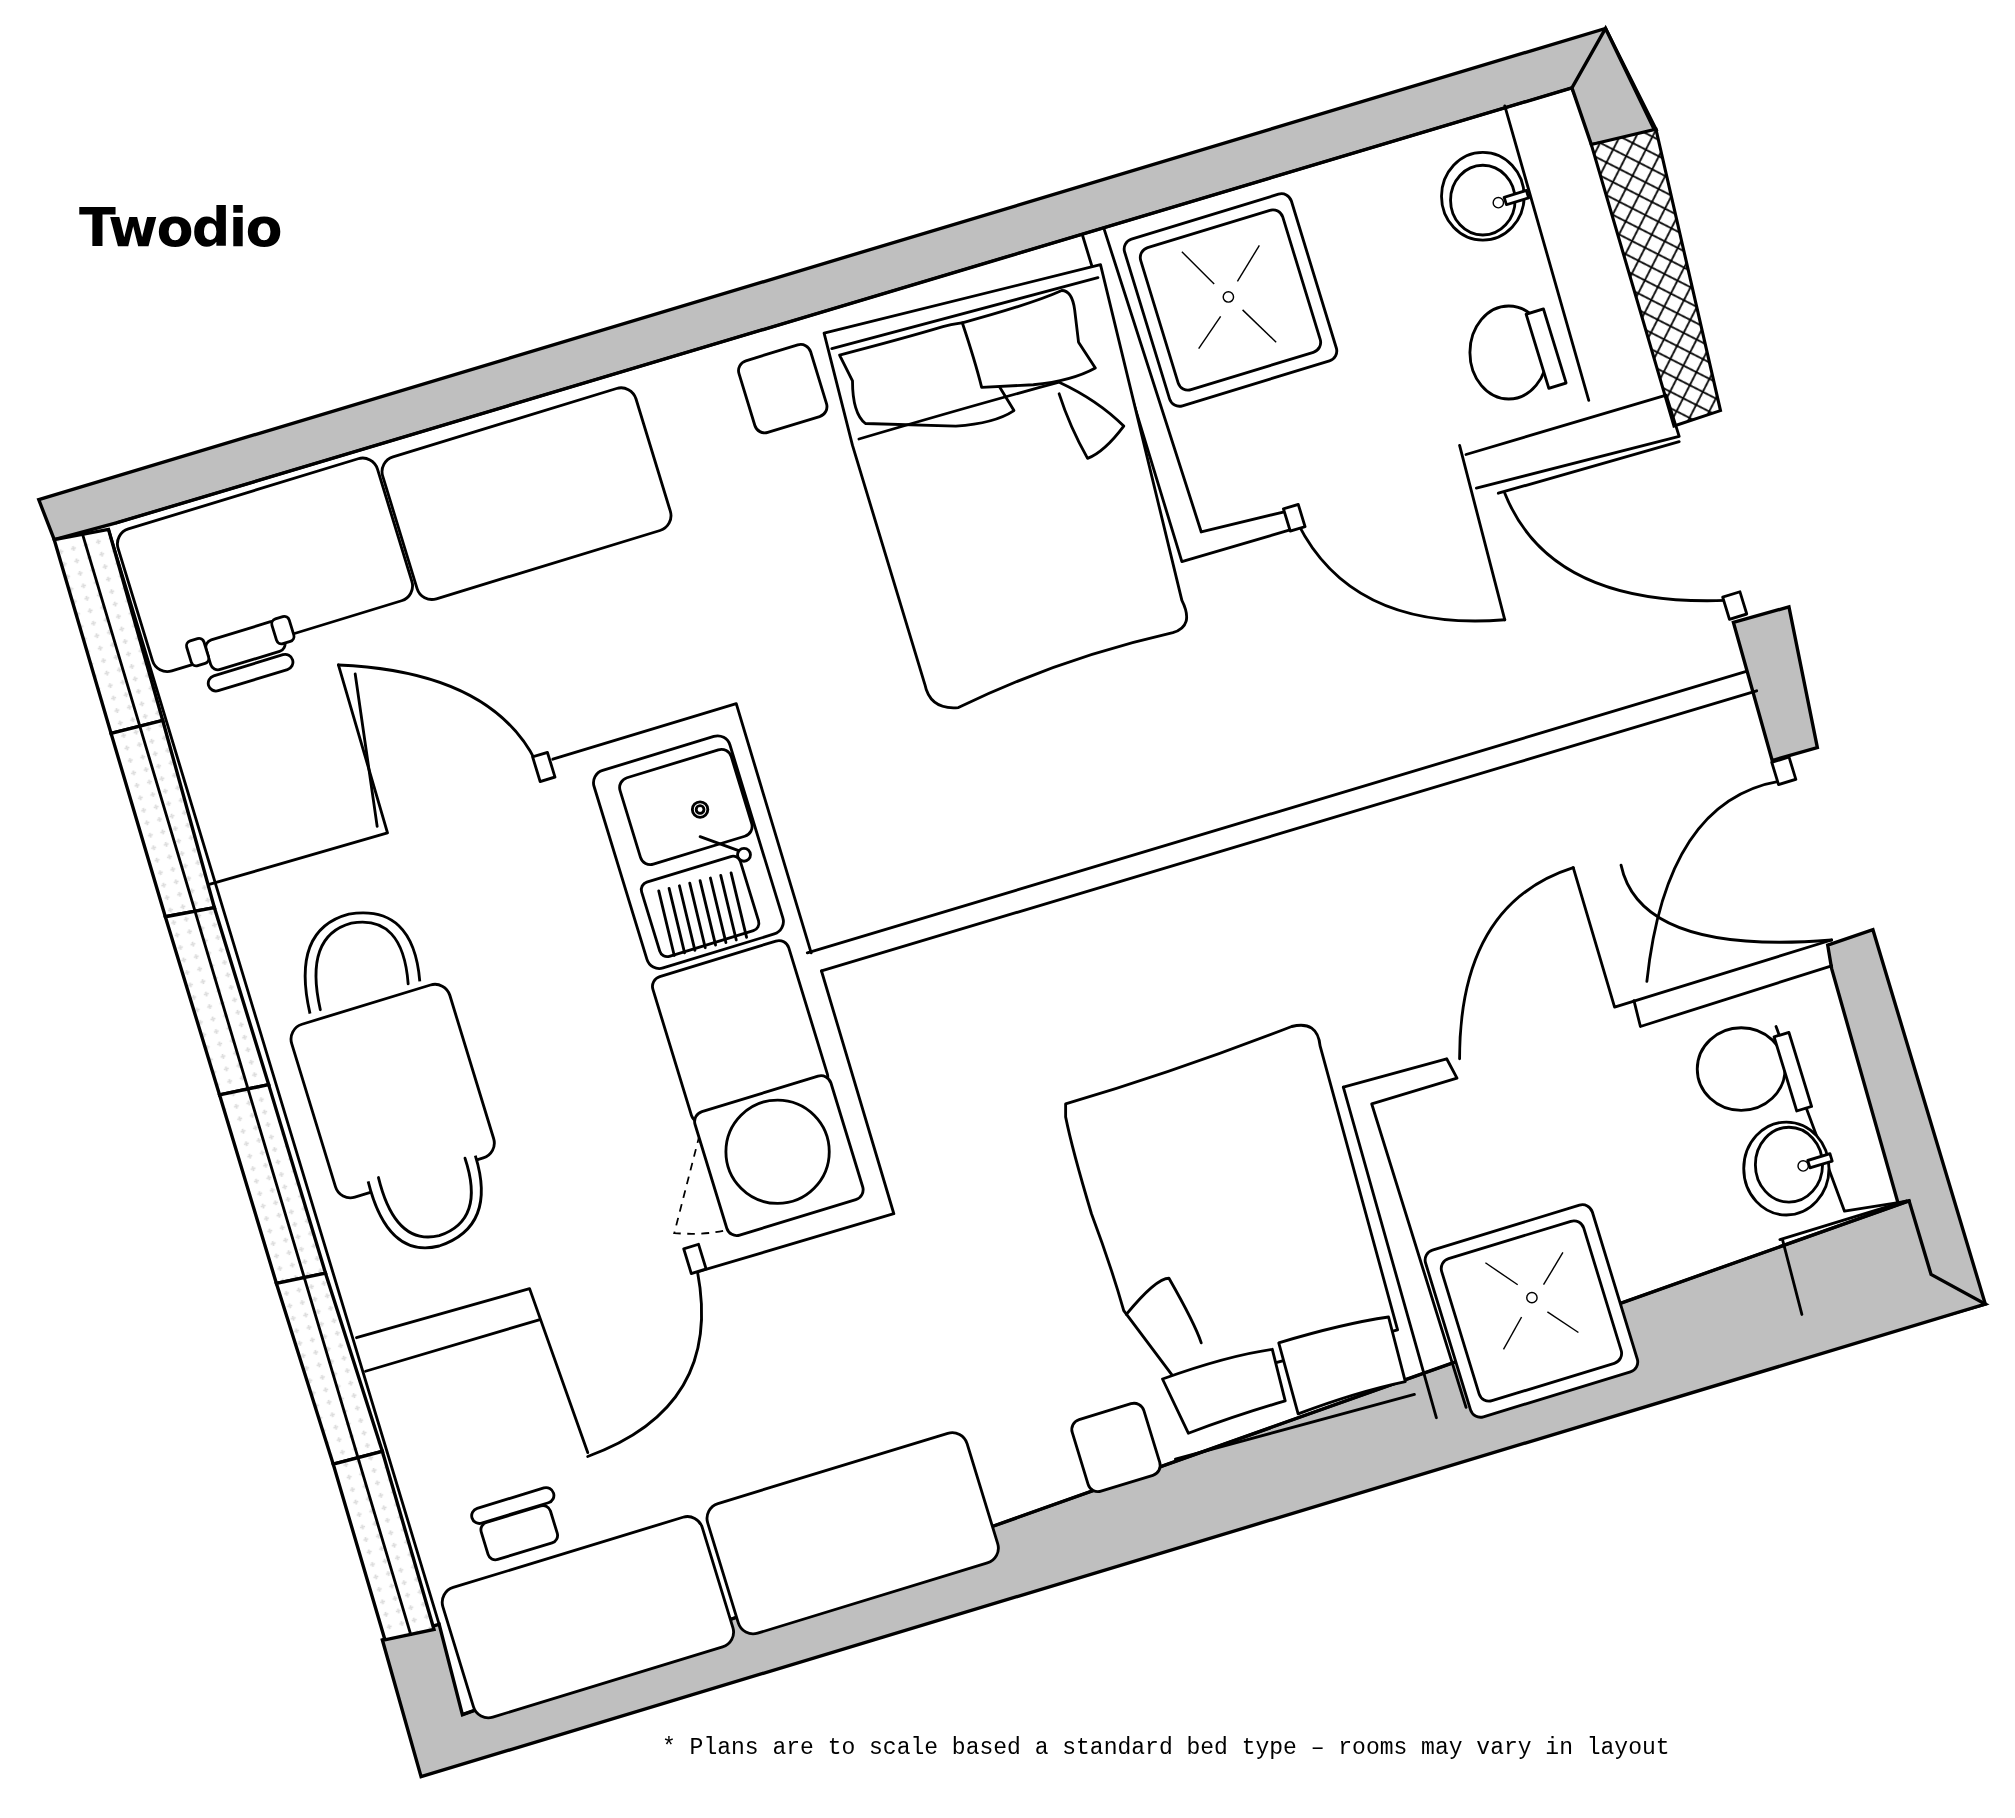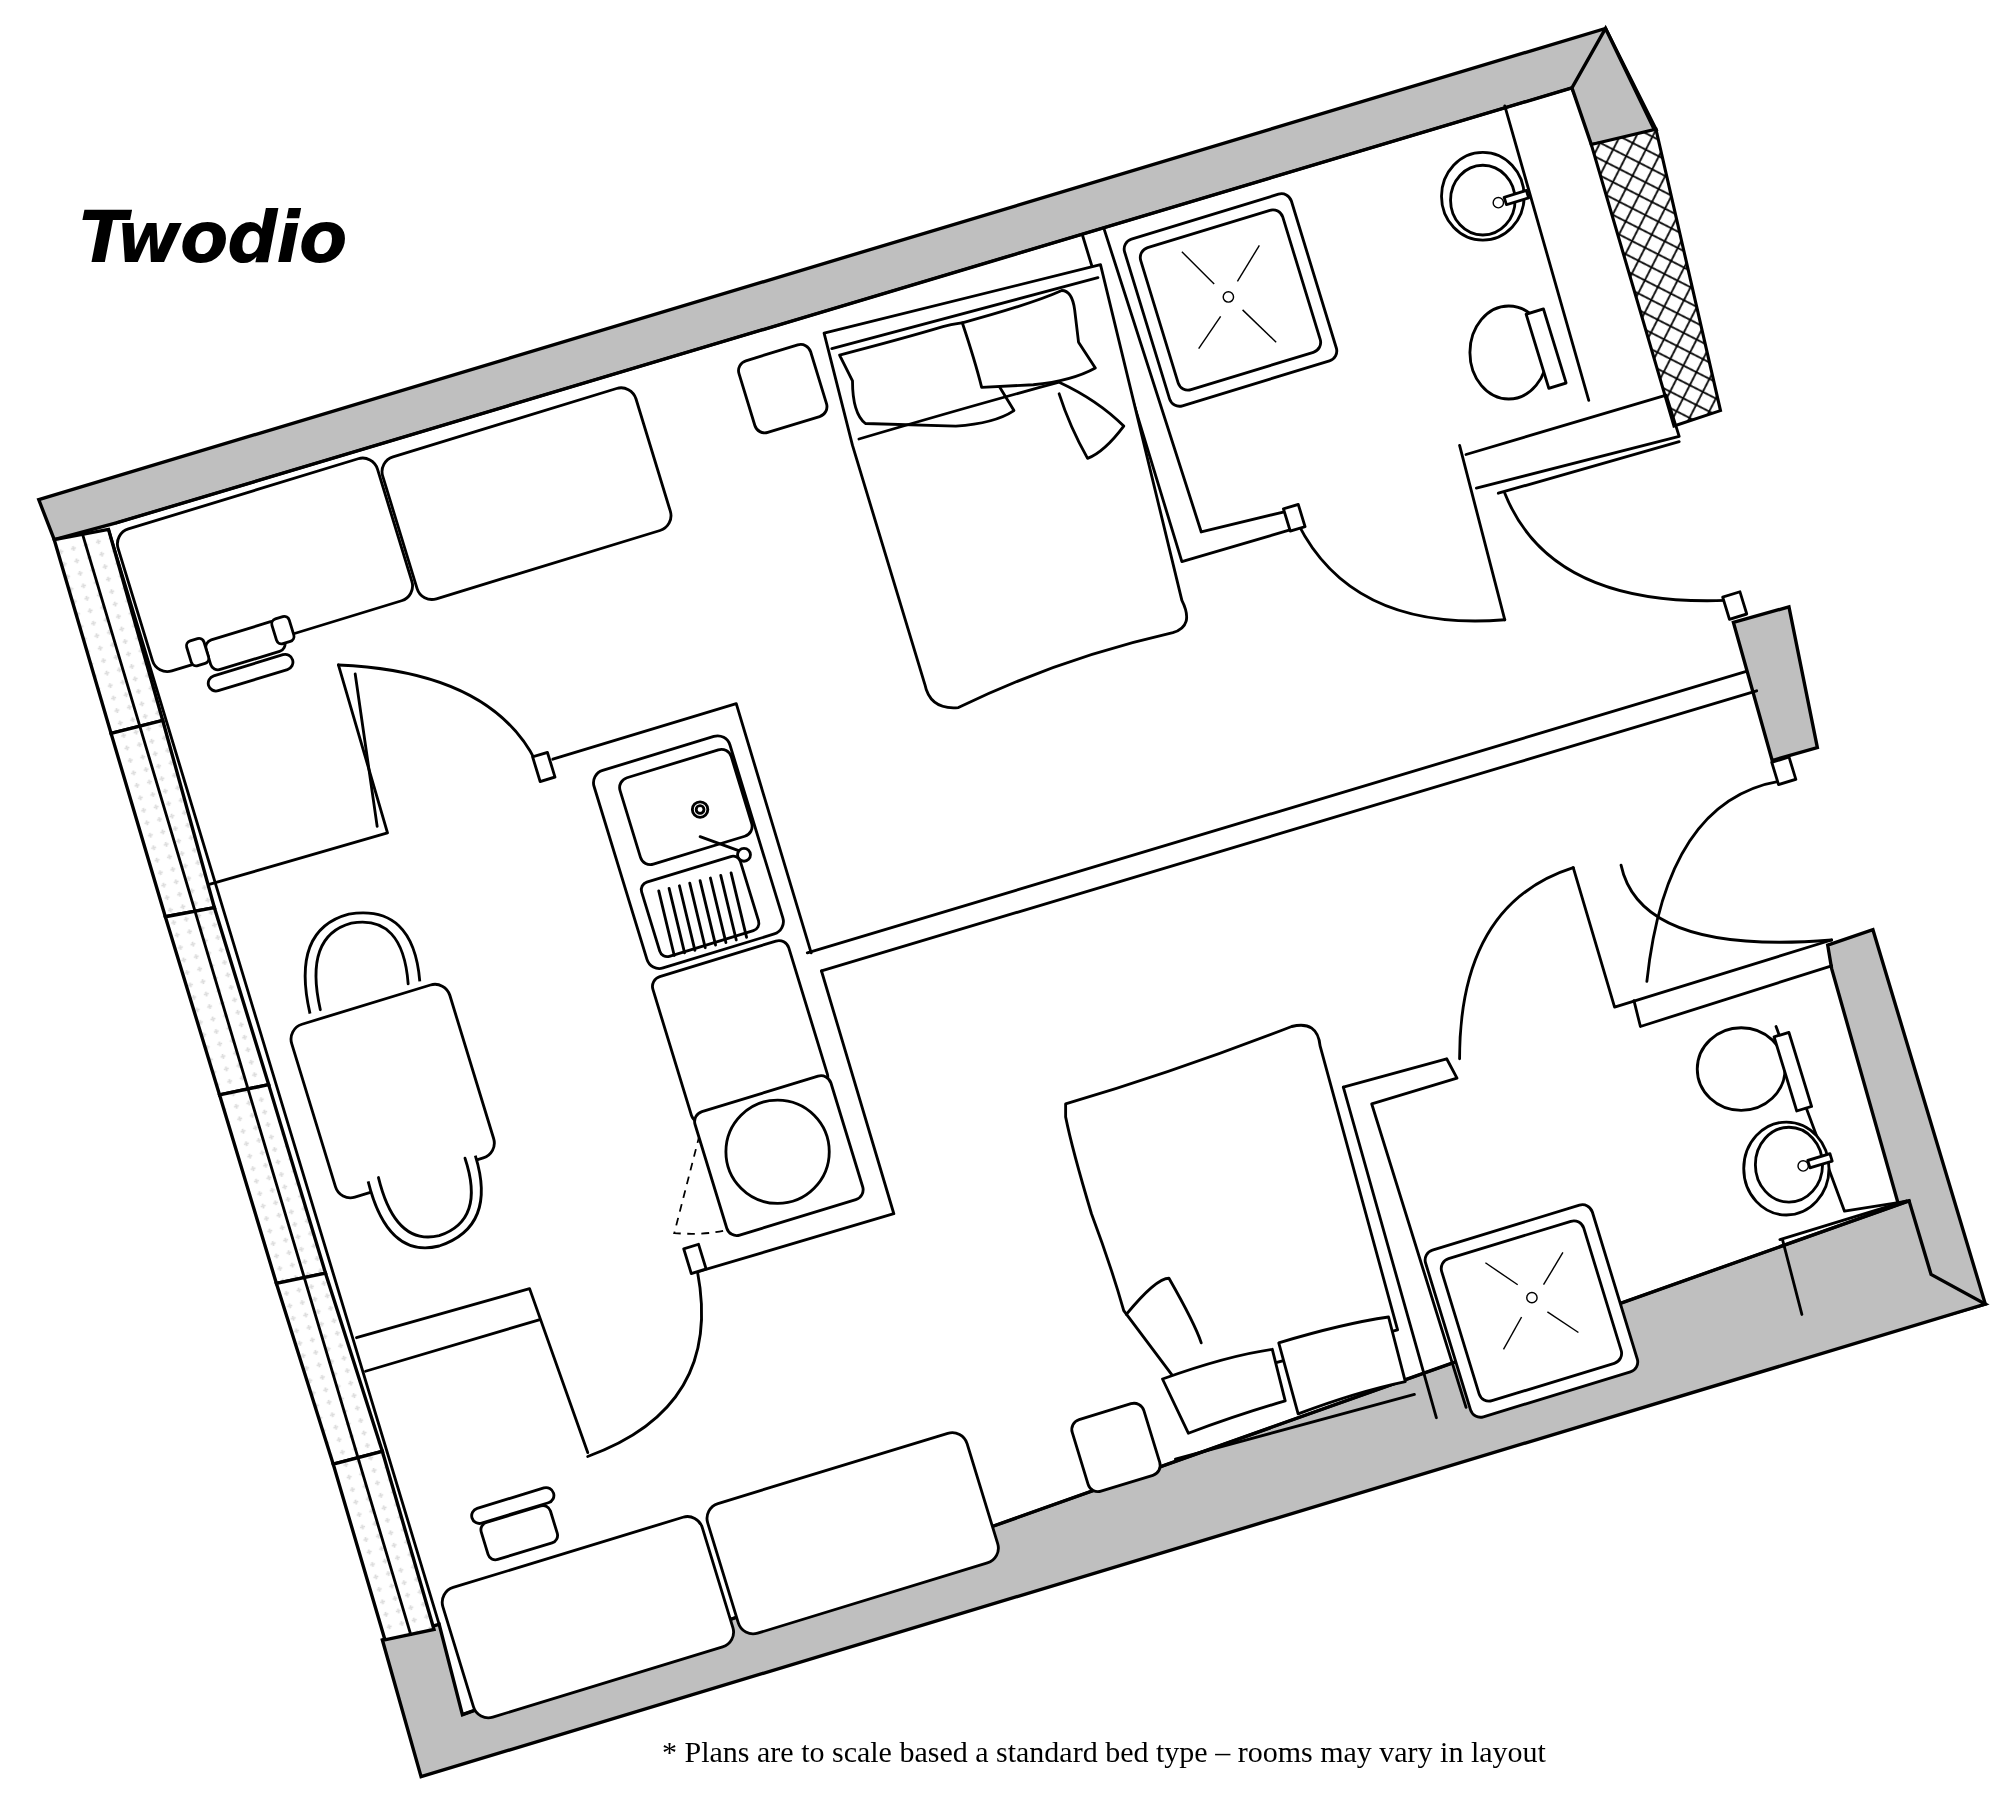--- a/index.html
+++ b/index.html
@@ -1,19 +1,19 @@
 <!DOCTYPE html>
 <html style="font-size:6.7px"><head>
 <meta charset="utf-8">
 <style>
   html, body { margin:0; padding:0; background:#ffffff; }
   body { width:2015px; height:1818px; position:relative; overflow:hidden; }
   #plan { position:absolute; left:0; top:0; width:2015px; height:1818px; }
-  .title { position:absolute; left:79px; top:196px; font-family:"DejaVu Sans", sans-serif; font-weight:bold; font-size:71px; color:#000; letter-spacing:-1.7px;font-style:italic; }
-  .footnote { position:absolute; left:662px; top:1735px; font-family:Liberation Serif, serif; font-size:30px; color:#000; }
+  .title { position:absolute; left:79px; top:196px; font-family:"DejaVu Sans", sans-serif; font-weight:bold; font-size:54px; color:#000; letter-spacing:-1.7px; }
+  .footnote { position:absolute; left:662px; top:1735px; font-family:Liberation Mono, monospace; font-size:23px; color:#000; }
   .wall { fill:#bfbfbf; stroke:#000; stroke-width:2.6; stroke-linejoin:miter; }
   .ln { fill:none; stroke:#000; stroke-width:2.2; stroke-linejoin:round; stroke-linecap:round; }
   .lnw { fill:#fff; stroke:#000; stroke-width:2.2; stroke-linejoin:round; }
   .thin { fill:none; stroke:#000; stroke-width:1.1; }
   .dash { fill:none; stroke:#000; stroke-width:1.4; stroke-dasharray:6 5; }
   .win { fill:url(#crossdots); stroke:#000; stroke-width:2.6; }
   .hatch { fill:url(#xhatch); stroke:#000; stroke-width:2.4; }
 </style>
 </head>
 <body>

